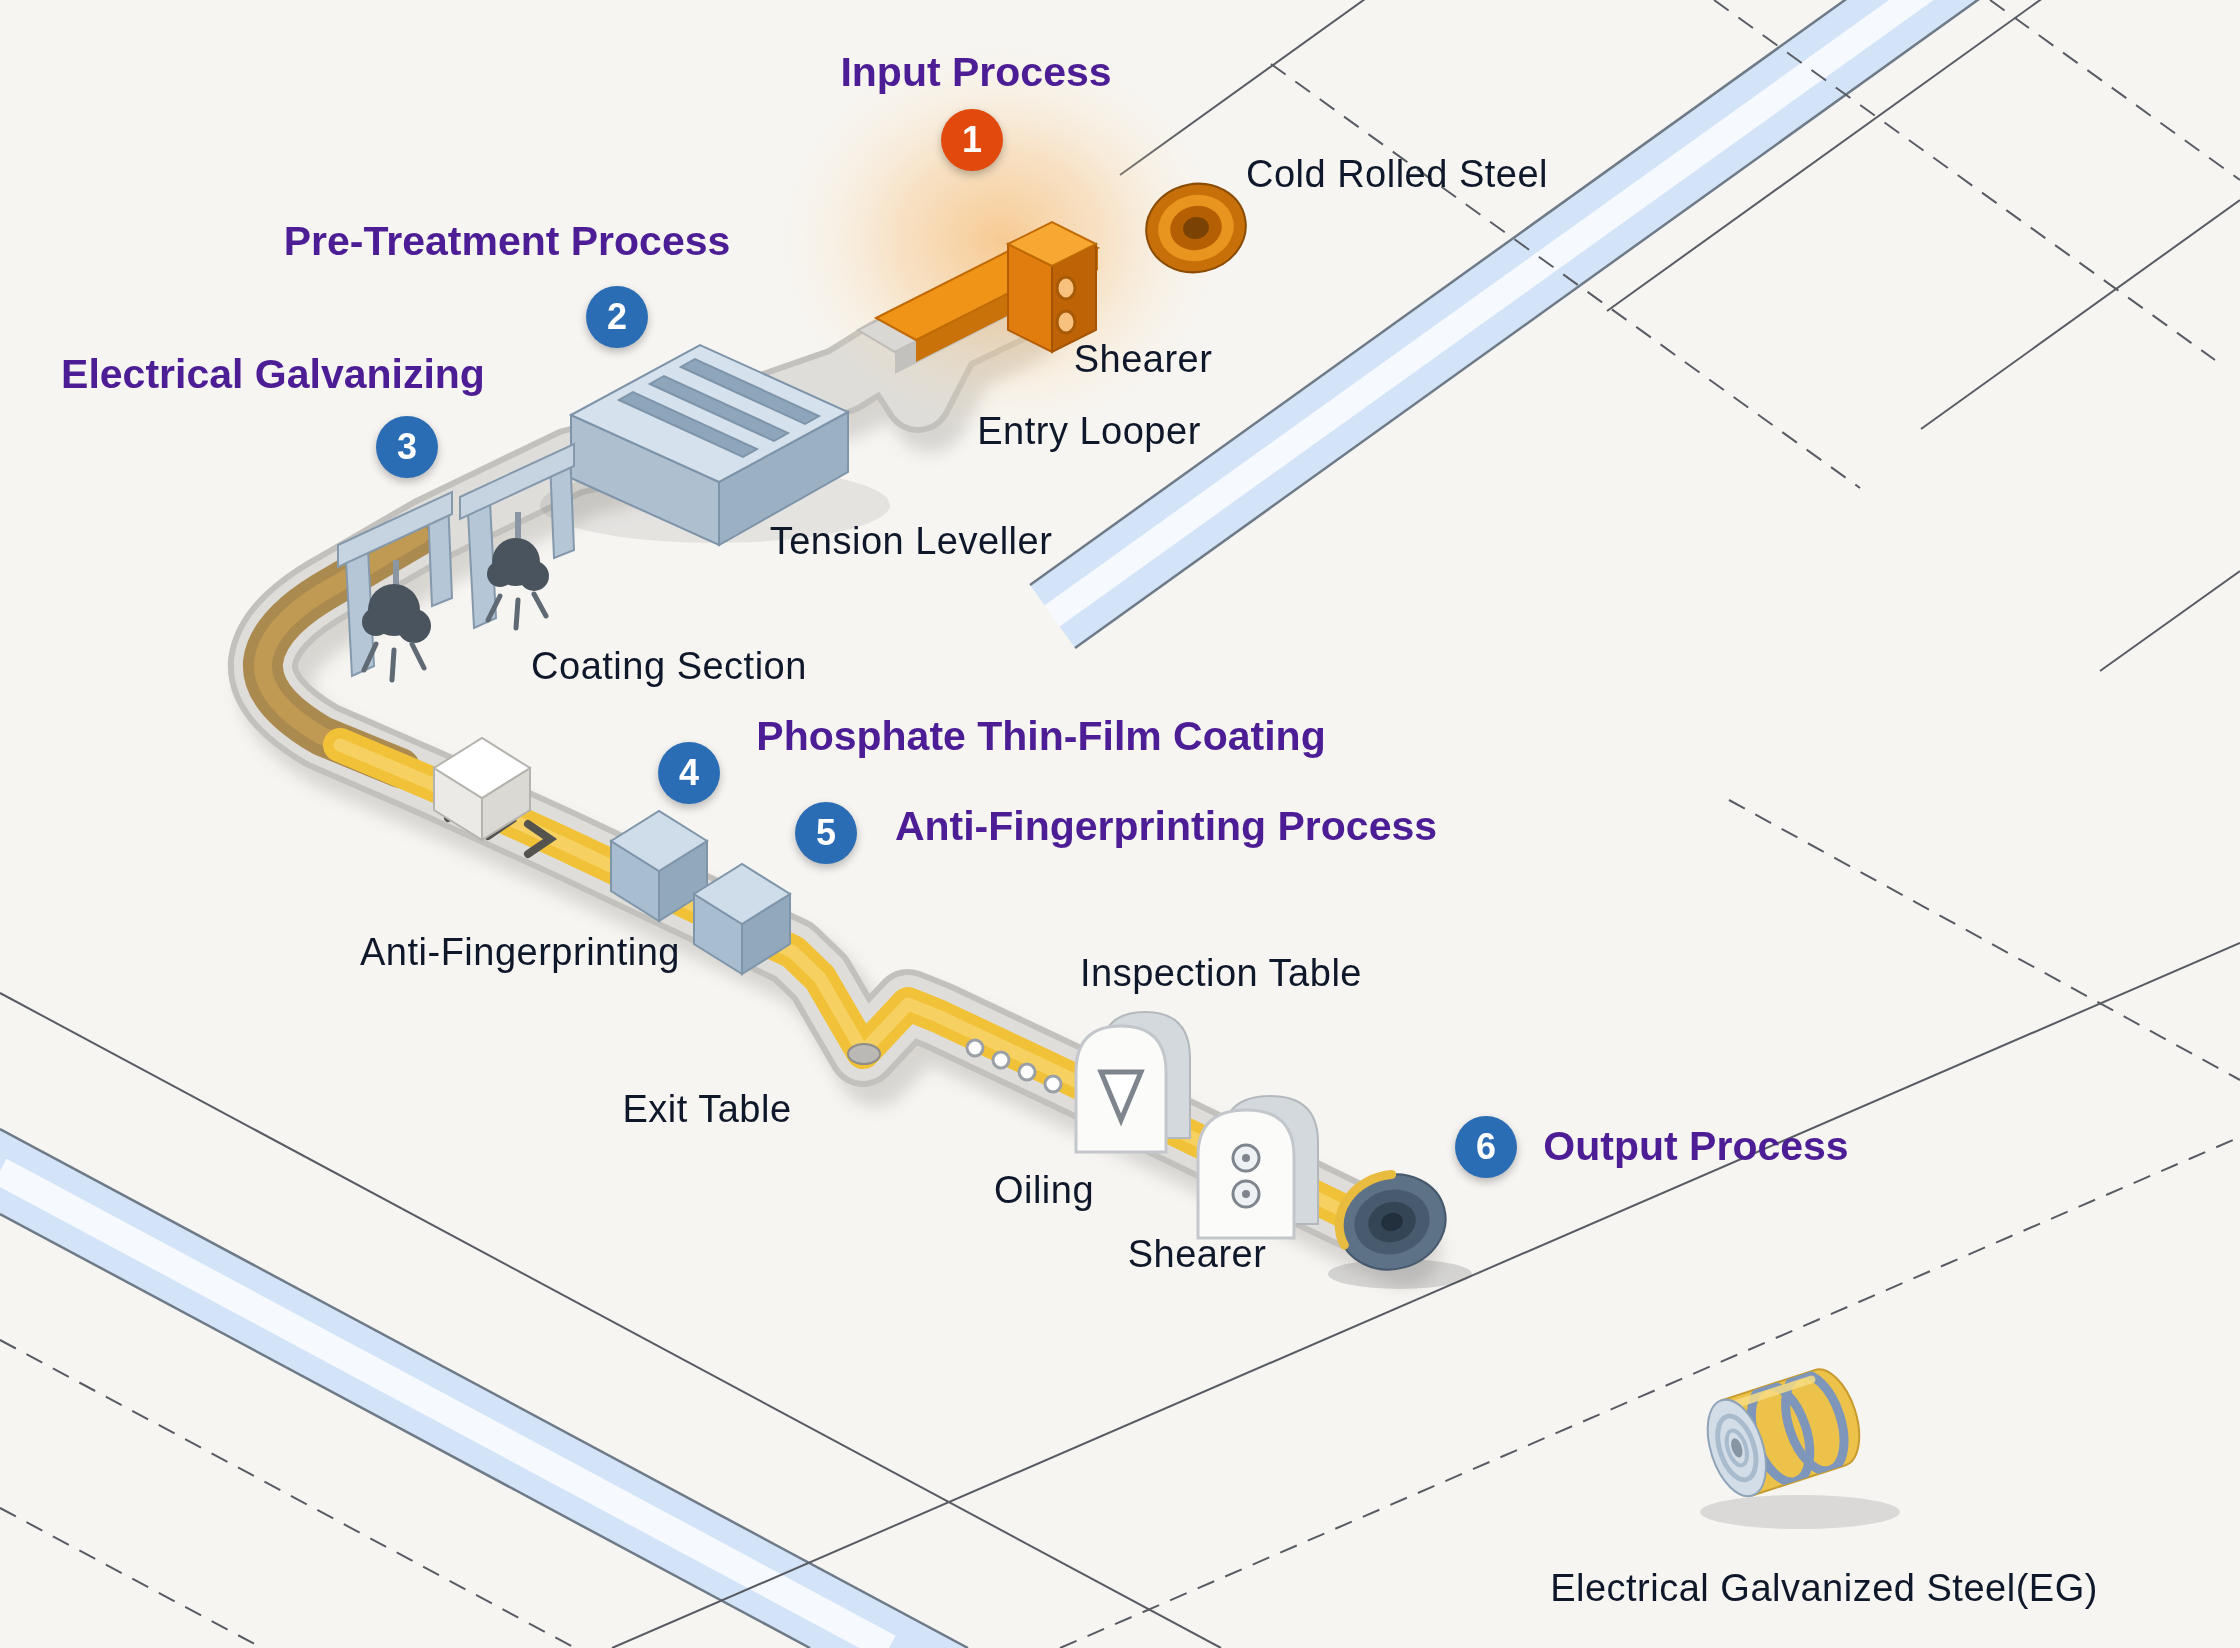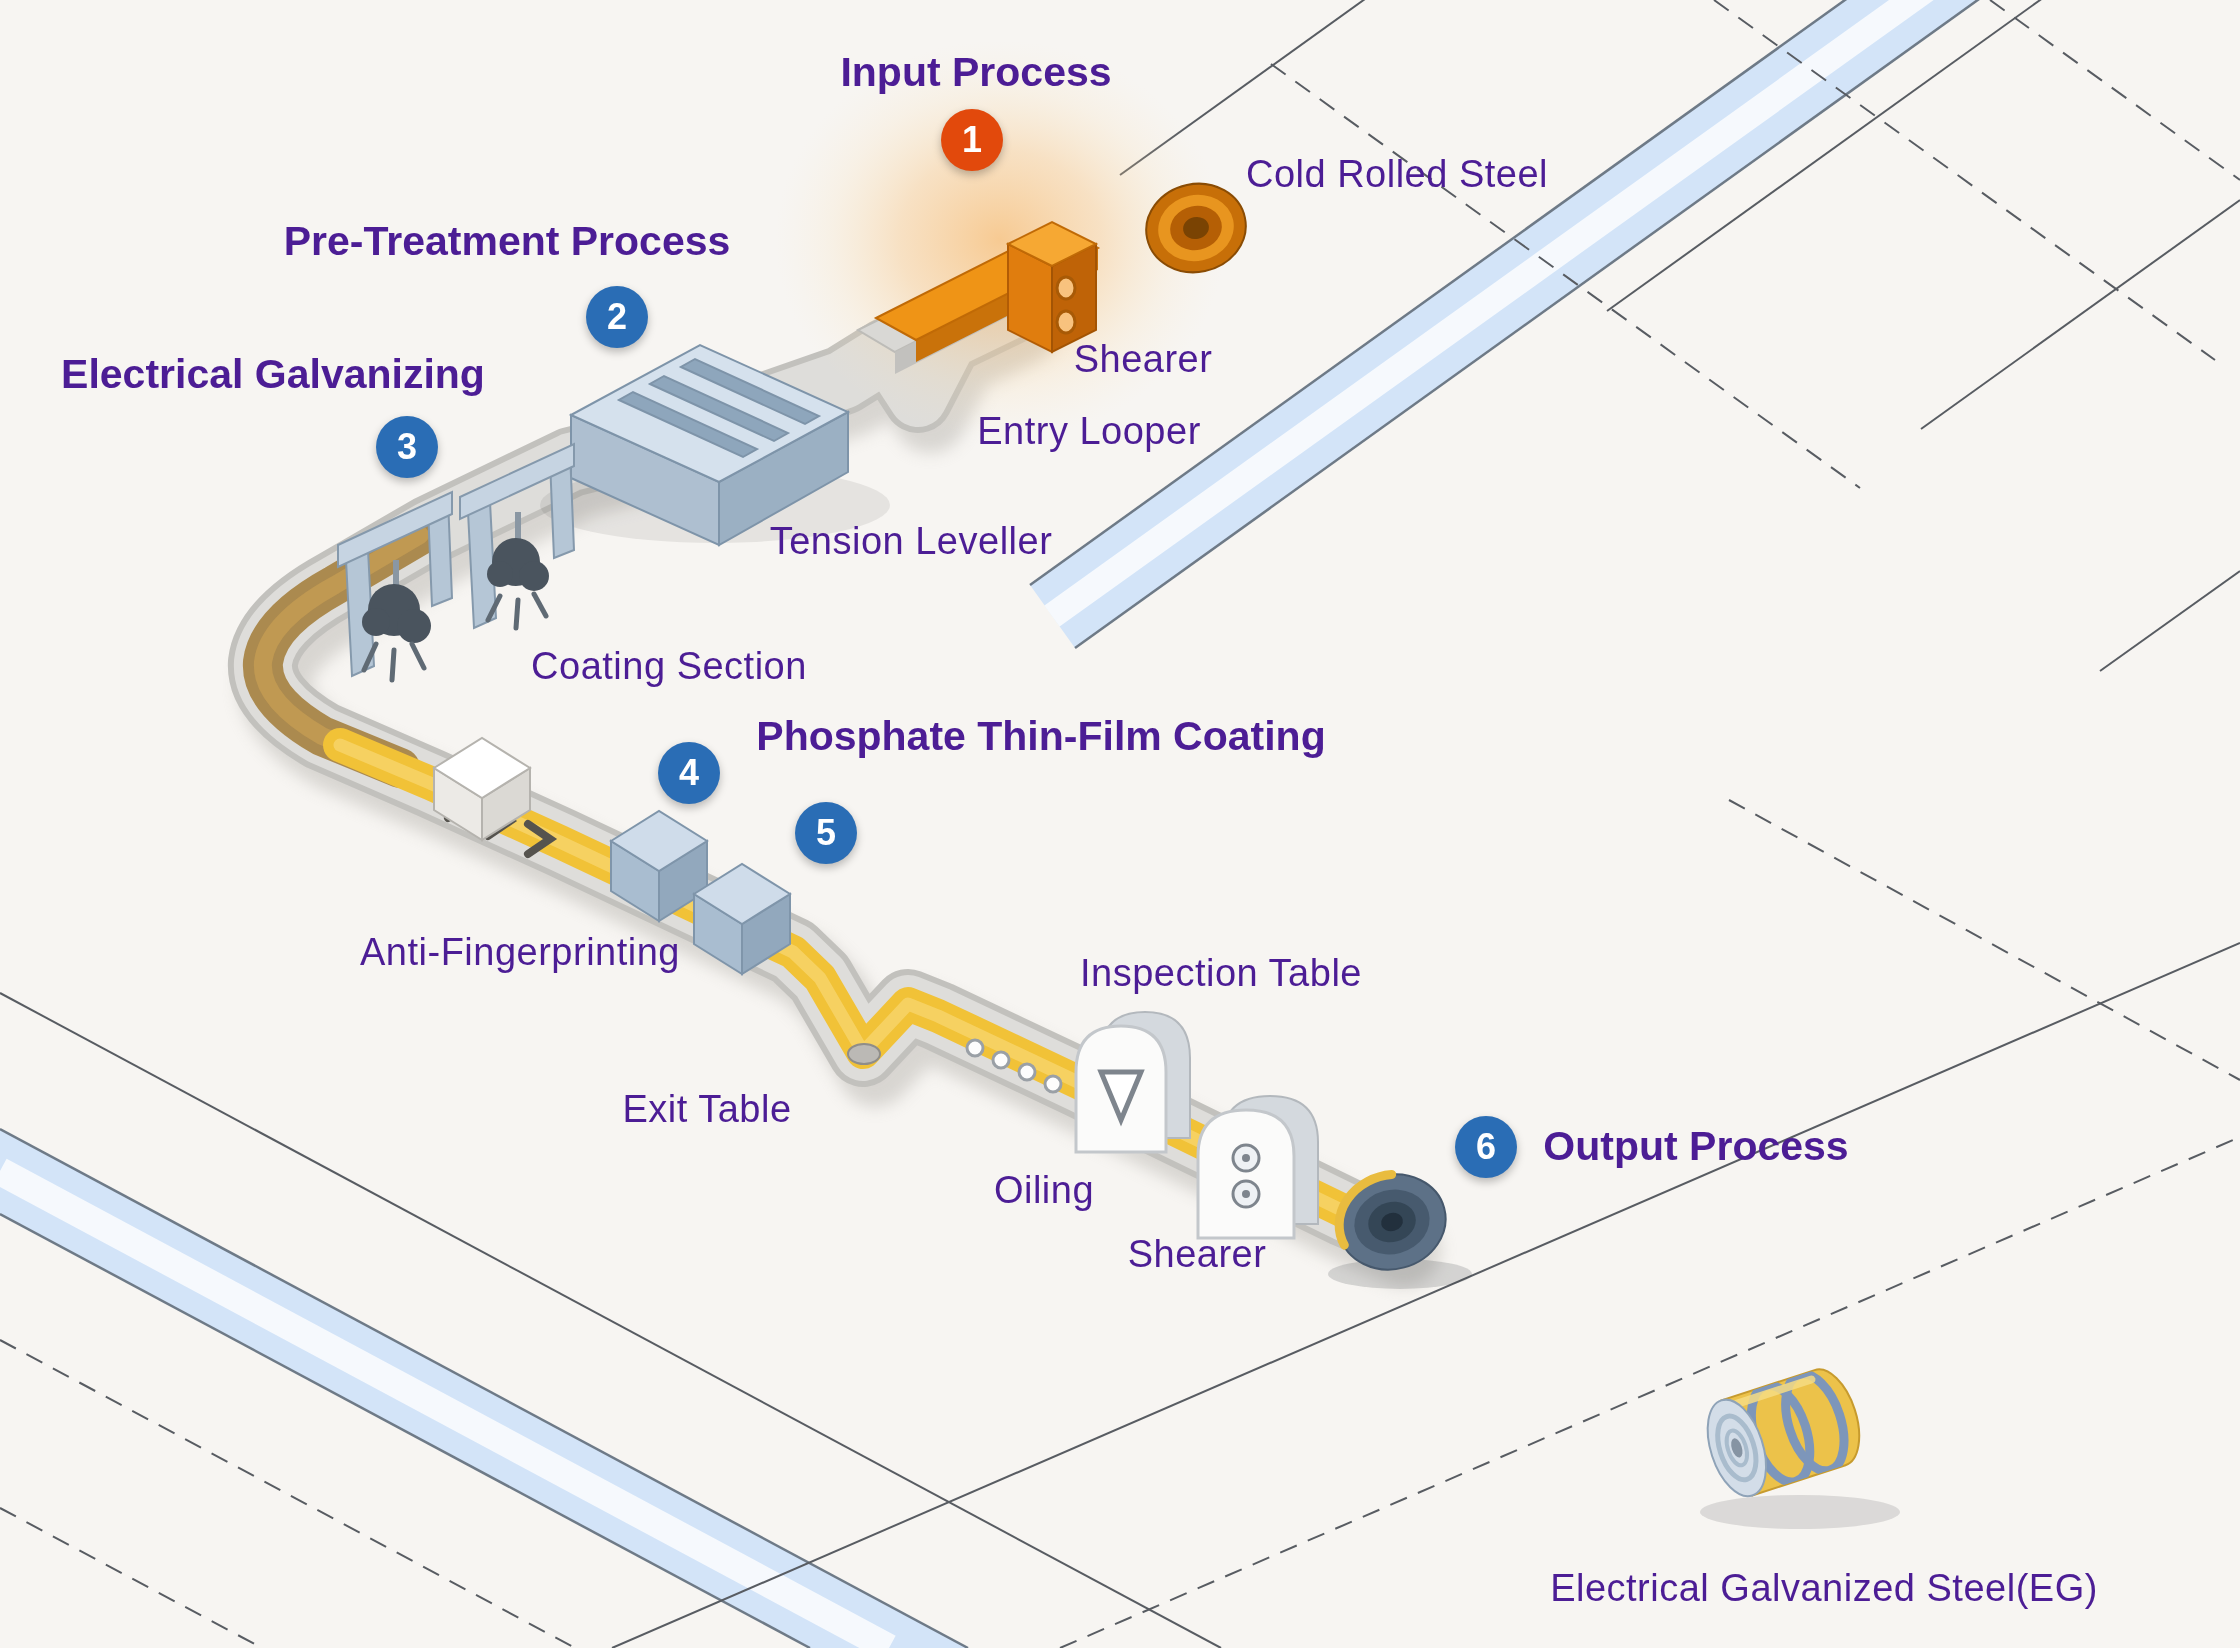--- a/index.html
+++ b/index.html
@@ -4,21 +4,21 @@
 <style>
   html,body{margin:0;padding:0;background:#e9e7e3;}
   .stage{
     position:relative;width:2240px;height:1648px;overflow:hidden;
     background:#f7f5f2;
     font-family:"Liberation Sans","DejaVu Sans",sans-serif;
   }
   .stage svg{position:absolute;left:0;top:0;}
   .lbl{
     position:absolute;transform:translate(-50%,-50%);
-    color:#4c1d95;font-size:38px;font-weight:500;
+    color:#0f172a;font-size:38px;font-weight:500;
     white-space:nowrap;letter-spacing:.5px;
   }
   .step{
     position:absolute;transform:translate(-50%,-50%);
     color:#4c1d95;font-size:41px;font-weight:700;white-space:nowrap;
   }
   .badge{
     position:absolute;transform:translate(-50%,-50%);
     width:62px;height:62px;border-radius:50%;
     background:#2a6db5;color:#fff;font-size:36px;font-weight:700;
@@ -239,20 +239,21 @@
   <div class="badge" style="left:617px;top:317px">2</div>
   <div class="badge" style="left:407px;top:447px">3</div>
   <div class="badge" style="left:689px;top:773px">4</div>
   <div class="badge" style="left:826px;top:833px">5</div>
   <div class="badge" style="left:1486px;top:1147px">6</div>
 
   <div class="step" style="left:976px;top:72px">Input Process</div>
   <div class="step" style="left:507px;top:241px">Pre-Treatment Process</div>
   <div class="step" style="left:273px;top:374px">Electrical Galvanizing</div>
   <div class="step" style="left:1041px;top:736px">Phosphate Thin-Film Coating</div>
+  <div class="step" style="left:1166px;top:826px">Anti-Fingerprinting Process</div>
   <div class="step" style="left:1696px;top:1146px">Output Process</div>
 
   <div class="lbl" style="left:1397px;top:174px">Cold Rolled Steel</div>
   <div class="lbl" style="left:1143px;top:359px">Shearer</div>
   <div class="lbl" style="left:1089px;top:431px">Entry Looper</div>
   <div class="lbl" style="left:911px;top:541px">Tension Leveller</div>
   <div class="lbl" style="left:669px;top:666px">Coating Section</div>
   <div class="lbl" style="left:520px;top:952px">Anti-Fingerprinting</div>
   <div class="lbl" style="left:707px;top:1109px">Exit Table</div>
   <div class="lbl" style="left:1221px;top:973px">Inspection Table</div>

